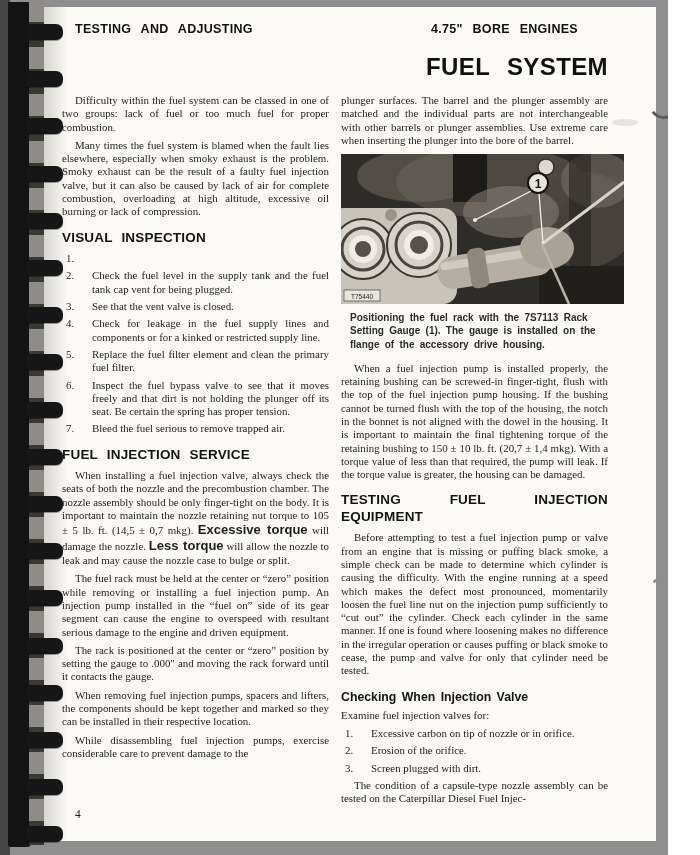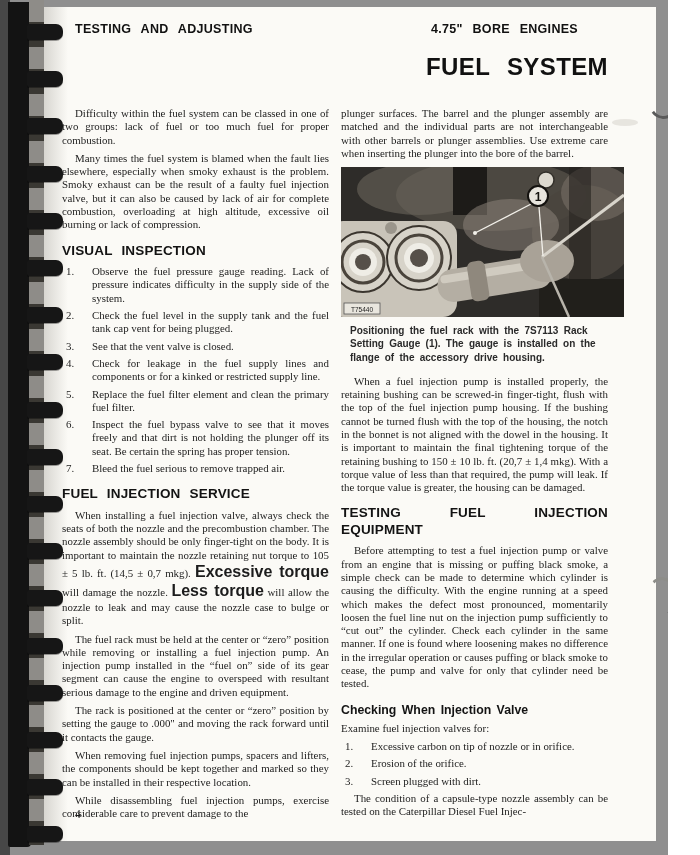--- a/index.html
+++ b/index.html
@@ -15,32 +15,32 @@
         background:repeating-linear-gradient(to bottom,#8e8c88 0 22px,#3a3833 22px 47px);}
   .tooth{position:absolute;left:27px;width:36px;height:16px;background:#161616;
         border-radius:2px 7px 7px 2px;box-shadow:0 1px 0 rgba(0,0,0,.35);}
   
   .content{position:absolute;left:62px;right:60px;top:14px;}
   .hdr{display:flex;justify-content:space-between;align-items:baseline;
         padding:8px 30px 0 13px;font-family:"Liberation Sans",sans-serif;
         font-weight:bold;font-size:12.5px;letter-spacing:.3px;word-spacing:6px;color:#111;}
   .title{text-align:right;margin-top:17px;font-family:"Liberation Sans",sans-serif;
         font-weight:bold;font-size:24px;letter-spacing:.4px;word-spacing:10px;color:#111;}
-  .cols{display:flex;gap:12px;margin-top:26px;}
+  .cols{display:flex;gap:12px;margin-top:13px;}
   .col{flex:1;min-width:0;font-size:10.9px;line-height:1.22;text-align:justify;}
   .col p{margin:0 0 5px;}
   .ind{text-indent:13px;}
   h2{font-family:"Liberation Sans",sans-serif;font-size:13.5px;font-weight:bold;
         letter-spacing:.2px;word-spacing:5px;margin:11px 0 6px;color:#131313;}
   h3{font-family:"Liberation Sans",sans-serif;font-size:12.3px;font-weight:bold;
         word-spacing:2px;margin:12px 0 4px;color:#131313;}
   .li{display:flex;margin:0 0 4px;padding-left:4px;}
   .li-num{flex:none;width:26px;}
   .li-text{flex:1;text-align:justify;}
-  .bsf{font-family:"Liberation Sans",sans-serif;font-weight:bold;font-size:16px;word-spacing:1px;}
+  .bsf{font-family:"Liberation Sans",sans-serif;font-weight:bold;font-size:13px;word-spacing:1px;}
   figure{margin:7px 0 11px;}
   .photo{display:block;width:283px;height:150px;}
   figcaption{font-family:"Liberation Sans",sans-serif;font-weight:bold;font-size:10px;
         line-height:1.32;word-spacing:2.5px;color:#2a2a2a;padding:7px 8px 0 9px;text-align:left;}
   .pagenum{position:absolute;left:75px;top:808px;font-size:11.5px;}
   
   .crescent{position:absolute;border:3px solid transparent;border-radius:50%;}
   .c1{left:648px;top:82px;width:26px;height:31px;border-right-color:#3c3c3c;border-bottom-color:#5a5a5a;transform:rotate(6deg);}
   .c2{left:655px;top:233px;width:17px;height:31px;border-width:2px;border-right-color:#555;transform:rotate(4deg);}
   .c3{left:645px;top:577px;width:26px;height:36px;border-right-color:#454545;border-top-color:#8d8d89;transform:rotate(8deg);}
@@ -93,21 +93,20 @@
 
     <div class="cols">
 
       <div class="col">
         <p class="ind">Difficulty within the fuel system can be classed in one of two groups: lack of fuel or too much fuel for proper combustion.</p>
         <p class="ind">Many times the fuel system is blamed when the fault lies elsewhere, especially when smoky exhaust is the problem. Smoky exhaust can be the result of a faulty fuel injection valve, but it can also be caused by lack of air for complete combustion, overloading at high altitude, excessive oil burning or lack of compression.</p>
 
         <h2>VISUAL INSPECTION</h2>
         <div class="li">
           <span class="li-num">1.</span>
-          <span class="li-text">Observe the fuel pressure gauge reading. Lack of pressure indicates difficulty in the supply side of the system.</span>
         </div>
         <div class="li">
           <span class="li-num">2.</span>
           <span class="li-text">Check the fuel level in the supply tank and the fuel tank cap vent for being plugged.</span>
         </div>
         <div class="li">
           <span class="li-num">3.</span>
           <span class="li-text">See that the vent valve is closed.</span>
         </div>
         <div class="li">

